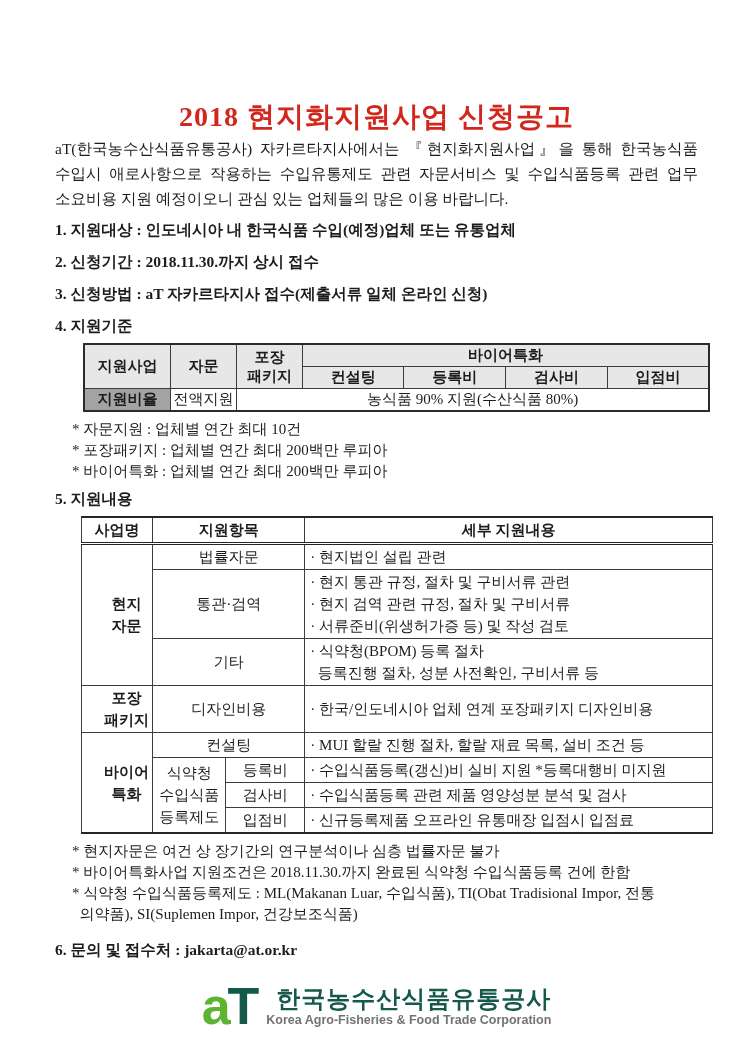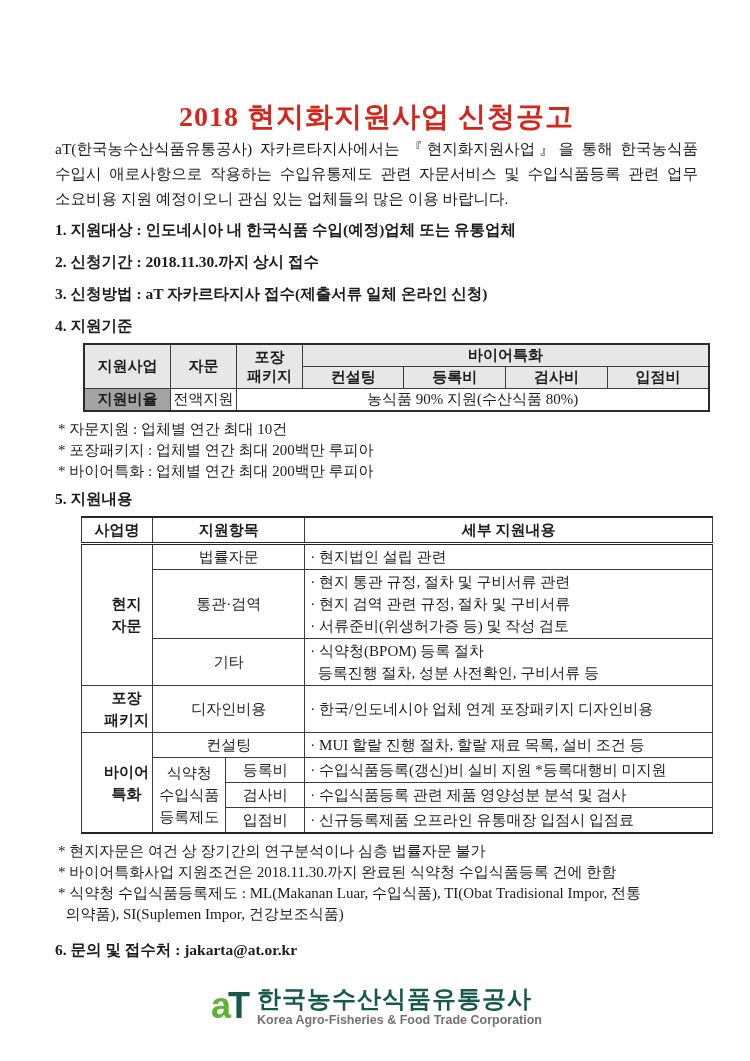--- a/index.html
+++ b/index.html
@@ -30,46 +30,46 @@
 
   
   .t1 { width:627px; margin-left:28px; border:2px solid #2b2b2b; }
   .t1 th, .t1 td { border:1px solid #3c3c3c; text-align:center; padding:1px 2px; line-height:19px; }
   .t1 th { background:#e7e7e7; font-weight:bold; }
   .t1 td.hd { background:#a3a3a3; font-weight:bold; }
   .t1 .pre { white-space:pre-line; }
   .t1 .c0 { width:87px; } .t1 .c1 { width:66px; } .t1 .c2 { width:66px; }
   .t1 .c3, .t1 .c4, .t1 .c5, .t1 .c6 { width:102px; }
 
-  .notes { margin:7px 0 4px 3px; }
+  .notes { margin:7px 0 4px 17px; }
   .notes .note { font-size:15px; line-height:21px; white-space:pre-wrap; }
 
   
   .t2 { width:632px; margin-left:26px; margin-top:4px;
         border-top:2px solid #262626; border-bottom:2px solid #262626;
         border-left:1px solid #3c3c3c; border-right:1px solid #3c3c3c; }
   .t2 th { border:1px solid #3c3c3c; border-bottom:3px double #262626;
            font-weight:bold; text-align:center; padding:2px; line-height:20px; }
   .t2 td { border:1px solid #3c3c3c; padding:1px 2px; line-height:22px; vertical-align:middle; }
   .t2 .grp { font-weight:bold; text-align:center; white-space:pre-line; width:71px;padding-left:21px; }
   .t2 .item { text-align:center; white-space:pre-line; }
   .t2 .item2a { width:73px; } .t2 .item2b { width:79px; }
   .t2 .detail { text-align:left; padding-left:5px; white-space:pre-wrap; width:407px; }
 
   .contact { margin-top:14px; }
 
   
   .logo-wrap { display:flex; justify-content:center; align-items:center; margin-top:22px; }
   .logo-at {
     font-family:"Liberation Sans","DejaVu Sans",sans-serif; font-weight:bold;
-    font-size:36px; line-height:48px; letter-spacing:-3px; margin-right:10px;text-align:center;
+    font-size:52px; line-height:48px; letter-spacing:-3px; margin-right:10px;text-align:center;
   }
   .logo-a { color:#5cb431; }
   .logo-t { color:#14594a; }
-  .logo-text { text-align:left; }
+  .logo-text { text-align:right; }
   .logo-kr {
     font-family:"Liberation Sans","DejaVu Sans",sans-serif; font-weight:bold;
     font-size:24px; line-height:27px; letter-spacing:1px; color:#14594a;
   }
   .logo-en {
     font-family:"Liberation Sans","DejaVu Sans",sans-serif; font-weight:bold;
     font-size:12.5px; line-height:16px; color:#737373;
   }
 </style>
 </head>

